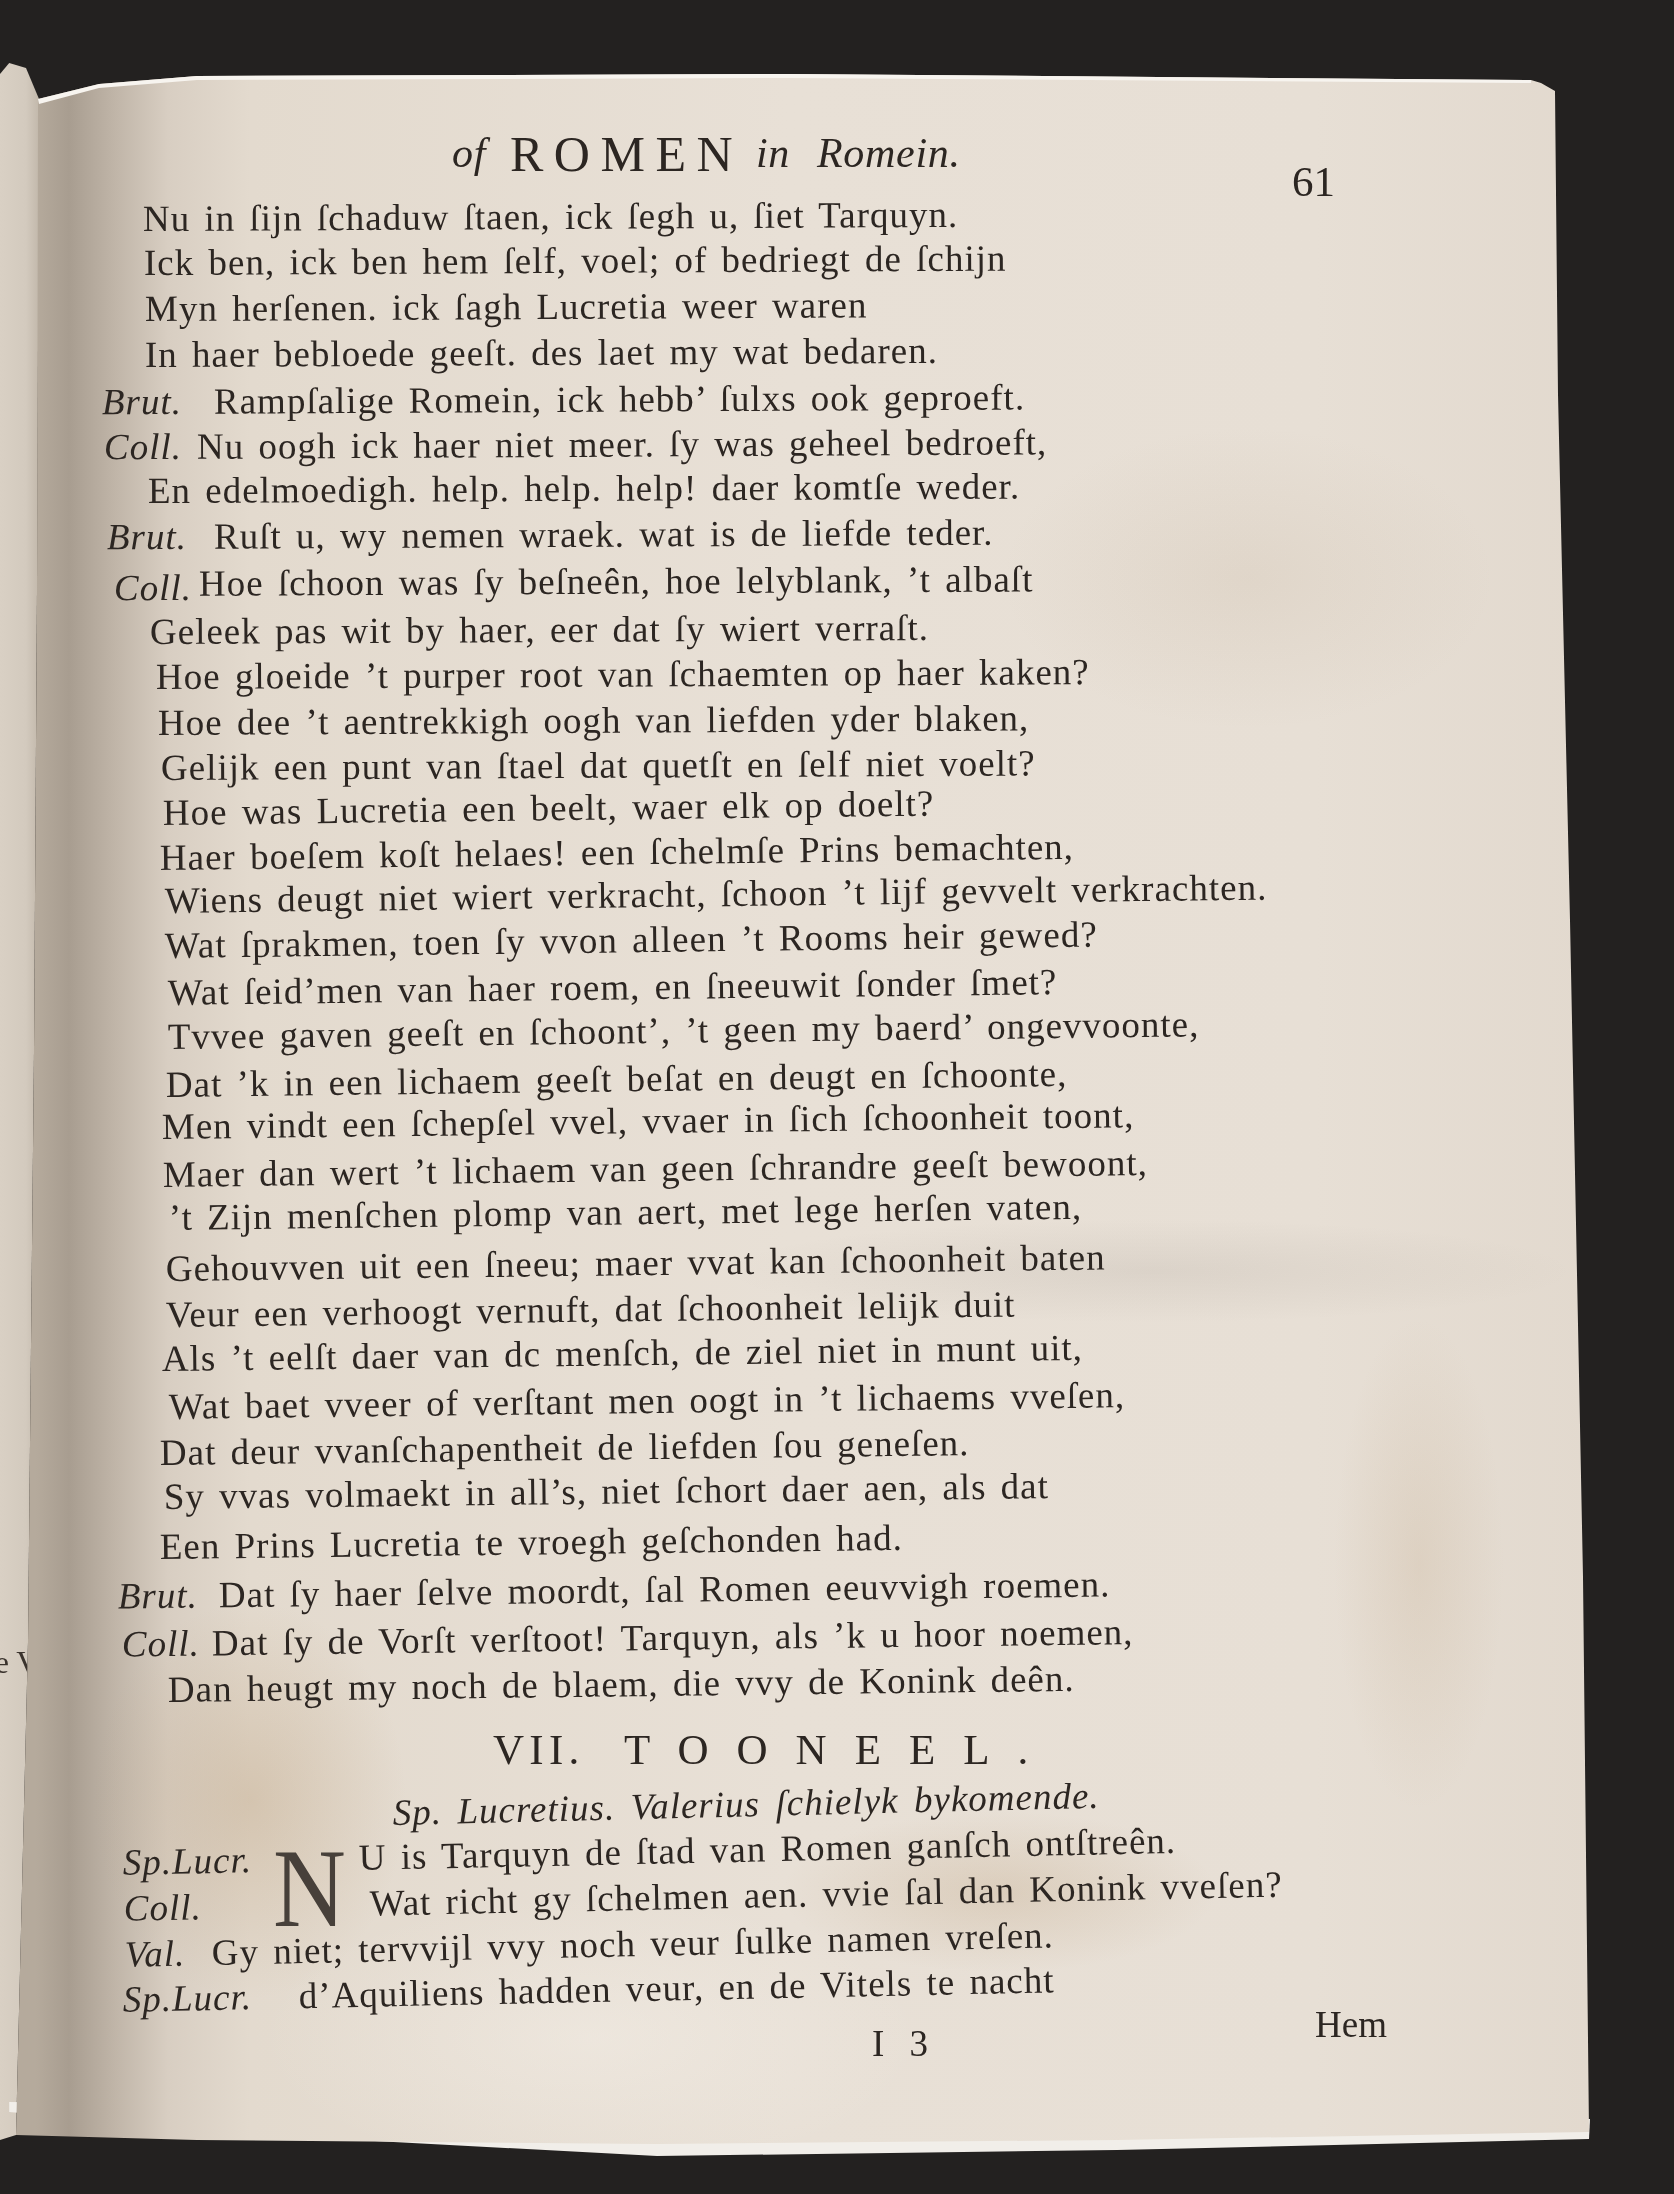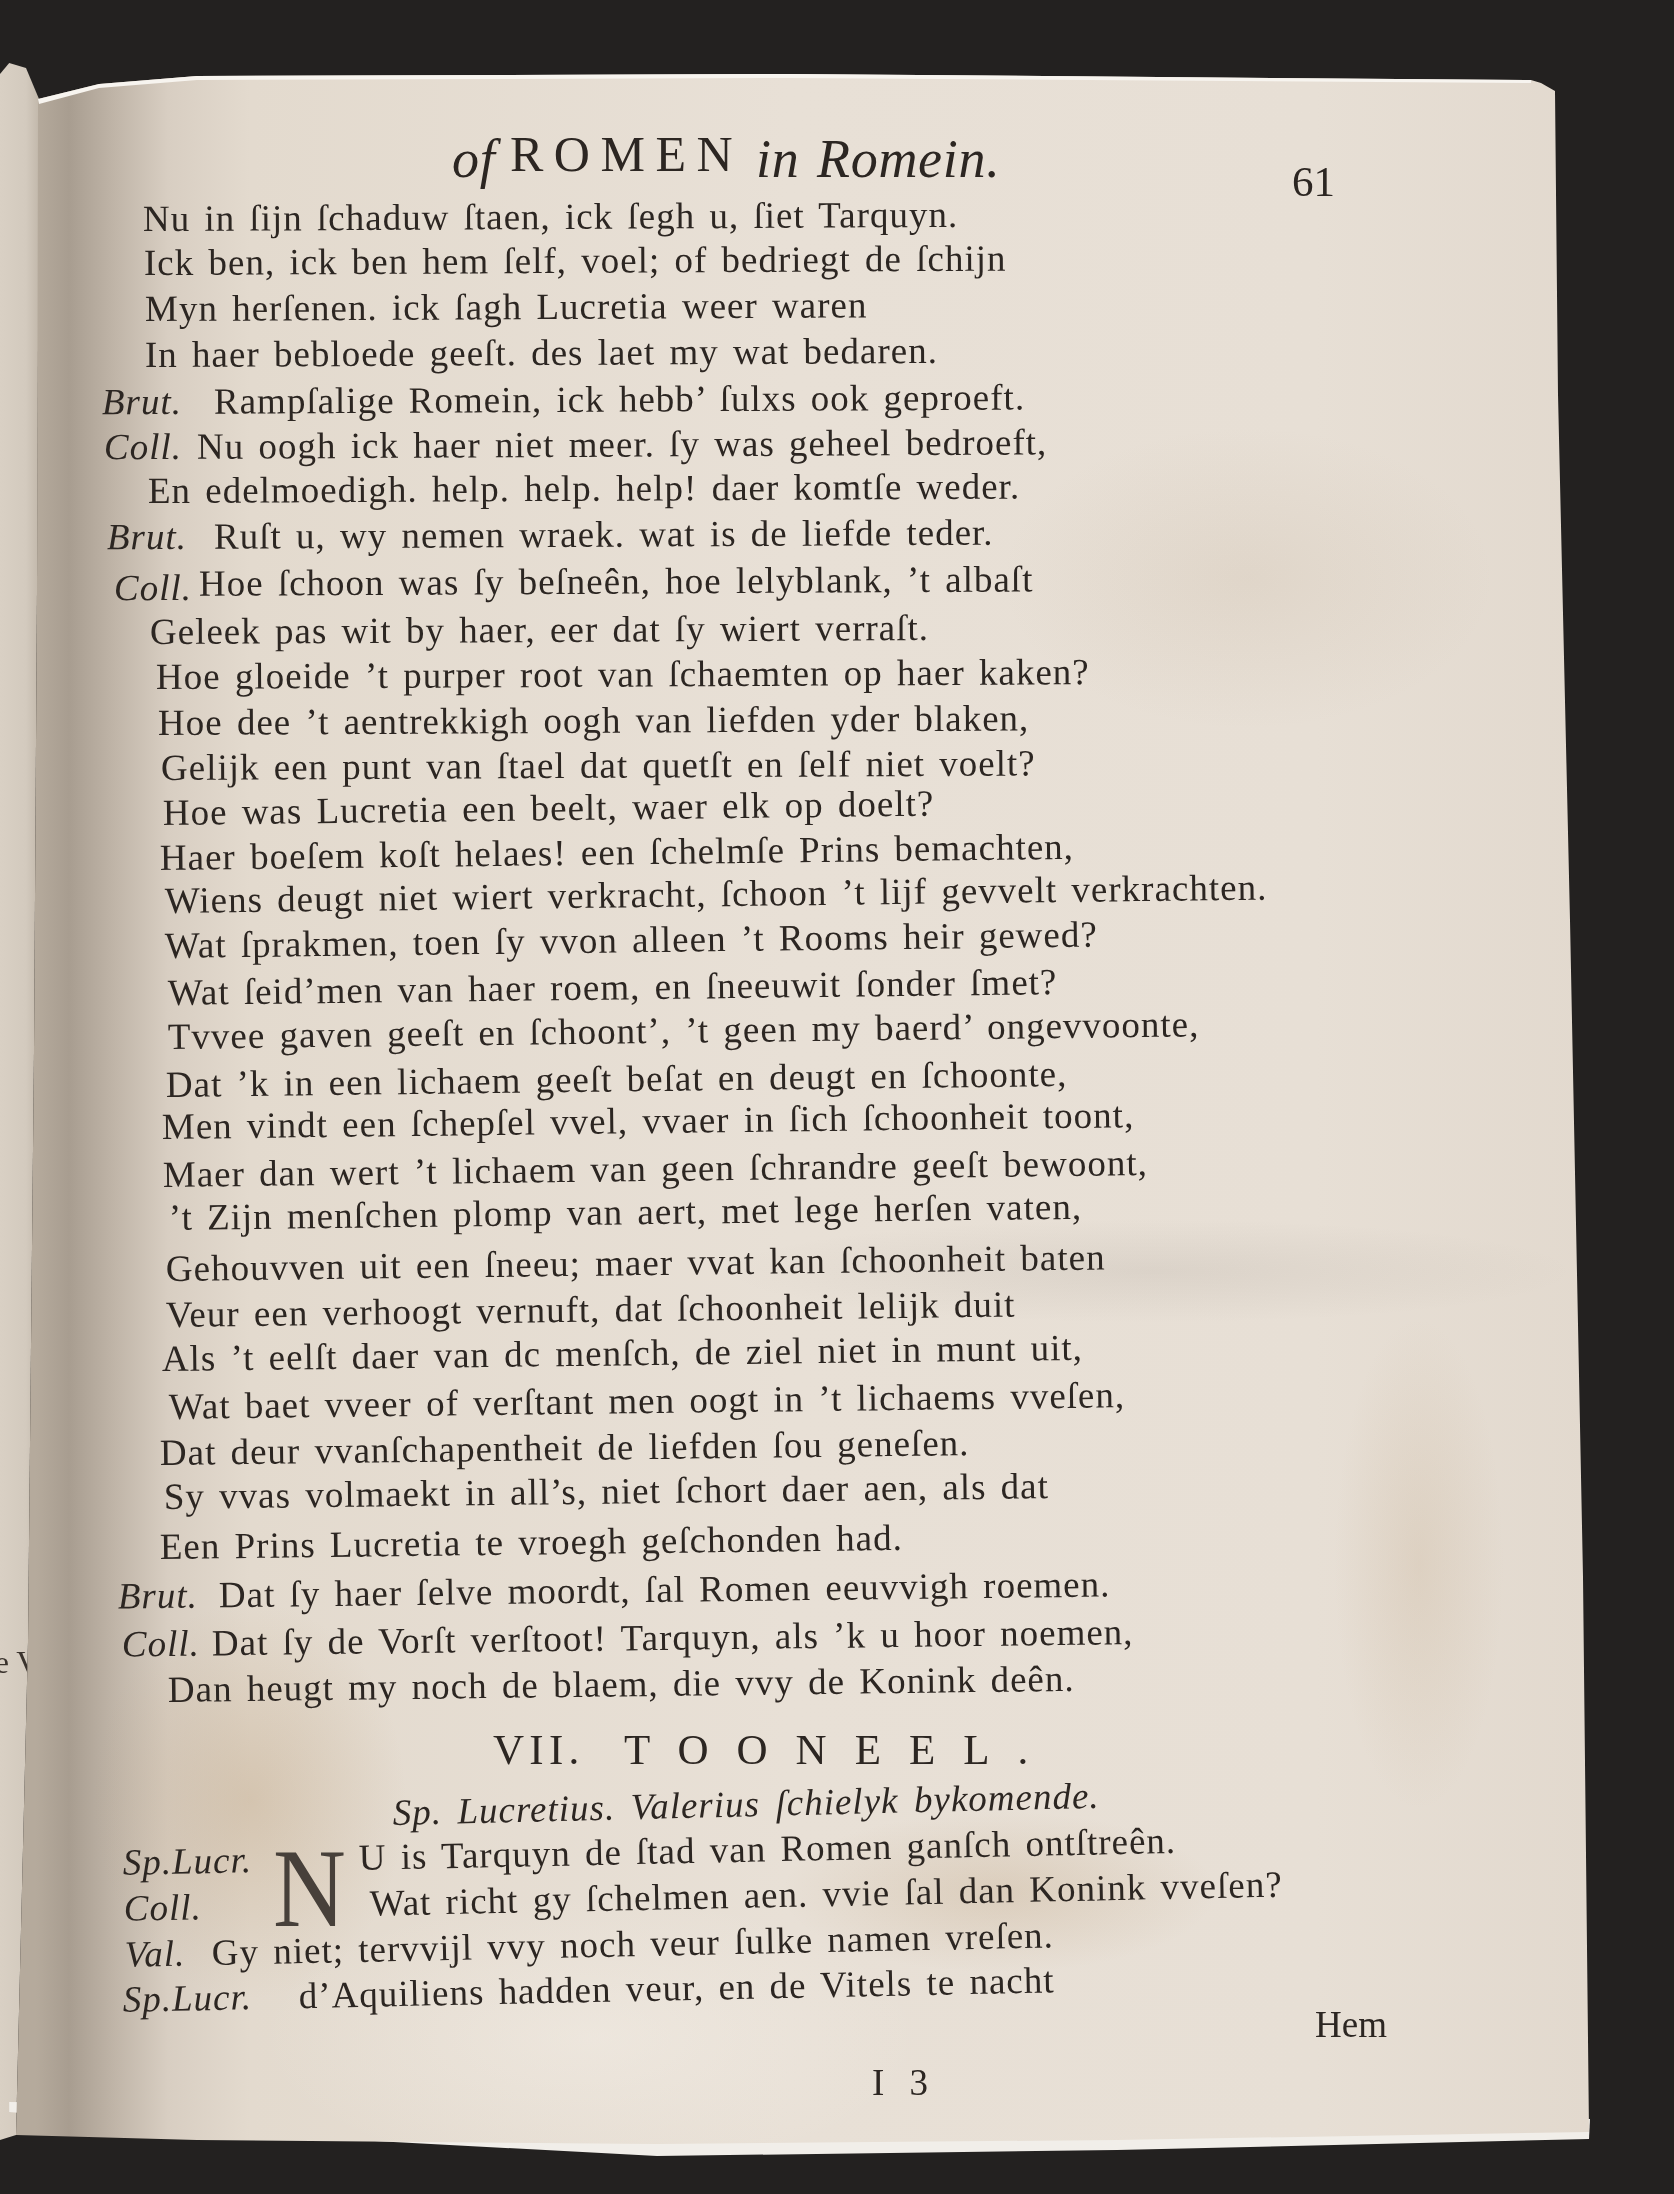--- a/index.html
+++ b/index.html
@@ -38,28 +38,28 @@
 
   .ink { color:#2c2622; }
   .verse { font-size:37px; letter-spacing:1px; word-spacing:4px; }
   .spk { font-style:italic; }
   .line { position:absolute; left:0; width:1577px; height:37px; transform-origin:164px 31px; }
   .line > span { position:absolute; top:0; white-space:nowrap; line-height:1; }
   .t0 { transform:rotate(-0.3deg); }
   .t1 { transform:rotate(-0.7deg); }
   .t2 { transform:rotate(-1.2deg); }
 
-  .head-it { font-size:54px; font-style:italic; letter-spacing:0.7px; }
+  .head-it { font-size:42px; font-style:italic; letter-spacing:0.7px; }
   .head-caps { font-size:50px; letter-spacing:10.5px; }
   .folio { font-size:43px;margin-top:32px; }
   .scene-num { font-size:43px; letter-spacing:5.3px; }
   .scene-title { font-size:43px; letter-spacing:28px; }
   .stage { font-size:37px; font-style:italic; letter-spacing:1px; word-spacing:5.3px; transform-origin:0 31px; transform:rotate(-1.4deg); }
   .dropcap { font-size:112px; color:#47403a; transform-origin:0 0; transform:scaleX(0.9); }
-  .sig { font-size:37px; word-spacing:16px;margin-top:39px; }
+  .sig { font-size:37px; word-spacing:16px; }
   .catch { font-size:37px; }
   .fragment { font-size:32px; color:#3a332d; }
 </style>
 </head>
 <body>
 
 <div class="shape facing-page"></div>
 <div class="abs fragment" style="left:-5.3px; top:1646px;">e V</div>
 <div class="shape under-sheet"></div>
 <div class="shape main-page"></div>

